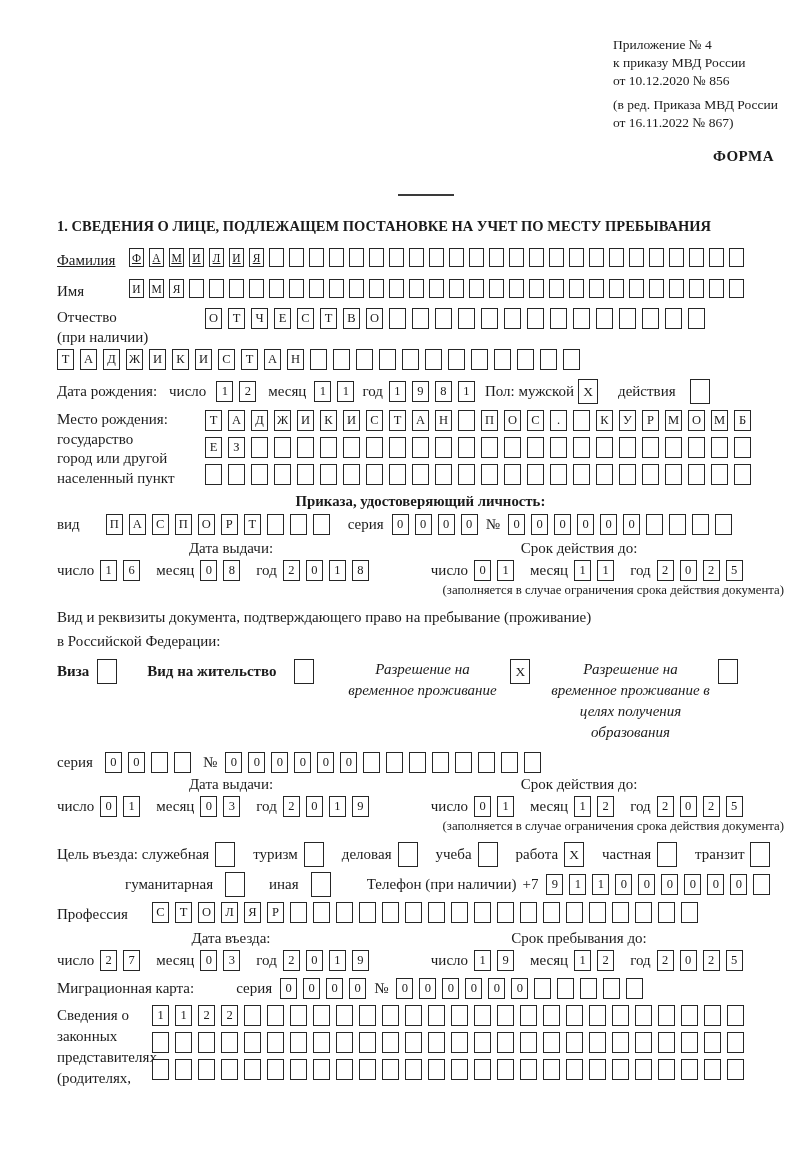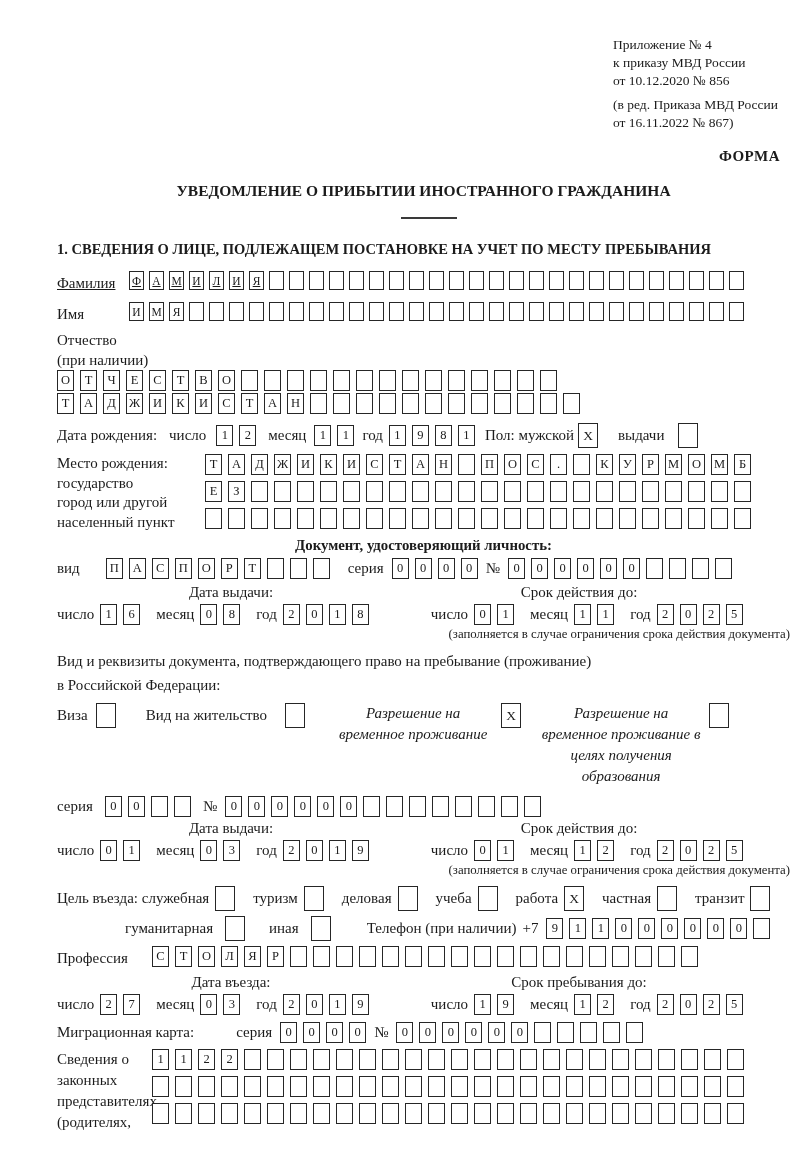--- a/index.html
+++ b/index.html
@@ -1,20 +1,20 @@
 <!DOCTYPE html>
 <html><head>
 <meta charset="utf-8">
 <style>
   * { box-sizing: border-box; margin: 0; padding: 0; }
   html,body { background:#ffffff; }
   .page {
     width: 800px; height: 1163px; background: #fff;
     font-family: "Liberation Serif", serif; color: #1b1b1b;
-    padding: 36px 10px 0 57px; overflow: hidden; position: relative;
+    padding: 36px 16px 0 57px; overflow: hidden; position: relative;
   }
   
   .hdr-block { margin-left: 556px; font-size: 13.5px; line-height: 18px; }
   .hdr-block .gap { margin-top: 6px; }
   .forma { text-align: right; padding-right: 10px; font-weight: bold; font-size: 15px; margin-top: 16px; letter-spacing: .5px; }
   
   .title { text-align: center; font-weight: bold; font-size: 15.5px; line-height: 23px; margin-top: 14px; }
   .title-underline { display: inline-block; width: 56px; border-bottom: 2.5px solid #3a3a3a; margin-left: 10px; height: 12px; }
   .sec-heading { font-weight: bold; font-size: 14.5px; margin-top: 16px; white-space: nowrap; }
   
@@ -43,21 +43,21 @@
   .date-row { display: flex; align-items: center; font-size: 15px; margin-top: 3px; }
   .dgroup { display: flex; align-items: center; }
   .dgroup .dl { margin-right: 6px; }
   .dgroup .boxes { margin-right: 10px; }
   .dgroup2 { margin-left: 46px; }
   .note-right { font-size: 12.8px; text-align: right; margin-top: 2px; }
   .intro { font-size: 15px; line-height: 24px; margin-top: 7px; }
   
   .res-row { display: flex; align-items: flex-start; margin-top: 6px; font-size: 15px; }
   .opt { display: flex; align-items: flex-start; }
-  .opt .olbl { line-height: 24px; }
+  .opt .olbl { line-height: 24px; font-weight: bold; }
   .opt .lbl-multi { width: 160px; text-align: center; line-height: 21px; font-style: italic; }
   .opt .chk { margin-left: 8px; }
   
   .purp { display: flex; align-items: center; font-size: 15px; margin-top: 8px; }
   .purp .plbl { margin-right: 6px; }
   .purp .chk { margin-right: 12px; }
   .indent68 { margin-left: 68px; }
   .phone-lbl { margin-left: 18px; margin-right: 16px; }
   .phone-prefix { margin-right: 8px; }
 </style>
@@ -70,21 +70,20 @@
     <div>Приложение № 4</div>
     <div>к приказу МВД России</div>
     <div>от 10.12.2020 № 856</div>
     <div class="gap">(в ред. Приказа МВД России</div>
     <div>от 16.11.2022 № 867)</div>
   </div>
 
   <div class="forma">ФОРМА</div>
 
   <div class="title">
-    <div>УВЕДОМЛЕНИЕ О ПРИБЫТИИ ИНОСТРАННОГО ГРАЖДАНИНА</div>
     <div><span class="title-underline"></span></div>
   </div>
 
   <div class="sec-heading">1. СВЕДЕНИЯ О ЛИЦЕ, ПОДЛЕЖАЩЕМ ПОСТАНОВКЕ НА УЧЕТ ПО МЕСТУ ПРЕБЫВАНИЯ</div>
 
   <div class="frow" style="margin-top:13px;text-decoration:underline;">
     <span class="lbl w72">Фамилия</span>
     <span class="boxes sm">
         <span class="cell">Ф</span>
         <span class="cell">А</span>
@@ -150,21 +149,21 @@
         <span class="cell"></span>
         <span class="cell"></span>
         <span class="cell"></span>
         <span class="cell"></span>
         <span class="cell"></span>
         <span class="cell"></span>
         <span class="cell"></span>
       </span>
   </div>
 
-  <div class="frow" style="margin-top:5px;flex-direction:column;">
+  <div class="frow" style="margin-top:5px;">
     <span class="lbl-col w148">
       <div>Отчество</div>
       <div>(при наличии)</div>
     </span>
     <span class="boxes">
         <span class="cell">О</span>
         <span class="cell">Т</span>
         <span class="cell">Ч</span>
         <span class="cell">Е</span>
         <span class="cell">С</span>
@@ -232,21 +231,21 @@
     <span class="boxes" style="margin-left:6px;margin-right:4px;">
         <span class="cell">1</span>
         <span class="cell">9</span>
         <span class="cell">8</span>
         <span class="cell">1</span>
       </span>
     <span class="dl">Пол: мужской</span>
     <span class="boxes chk" style="margin-left:4px;margin-right:14px;">
         <span class="cell">X</span>
       </span>
-    <span class="dl">выдачи</span>
+    <span class="dl">действия</span>
     <span class="boxes chk" style="margin-left:14px;">
         <span class="cell"></span>
       </span>
   </div>
 
   <div class="frow" style="margin-top:6px;">
     <span class="lbl-col w148">
       <div>Место рождения:</div>
       <div>государство</div>
       <div>город или другой</div>
@@ -327,21 +326,21 @@
           <span class="cell"></span>
           <span class="cell"></span>
           <span class="cell"></span>
           <span class="cell"></span>
           <span class="cell"></span>
           <span class="cell"></span>
         </span>
     </span>
   </div>
 
-  <div class="center-bold">Документ, удостоверяющий личность:</div>
+  <div class="center-bold">Приказа, удостоверяющий личность:</div>
 
   <div class="date-row" style="margin-top:4px;">
     <span class="dl" style="margin-right:26px;">вид</span>
     <span class="boxes" style="margin-right:12px;">
         <span class="cell">П</span>
         <span class="cell">А</span>
         <span class="cell">С</span>
         <span class="cell">П</span>
         <span class="cell">О</span>
         <span class="cell">Р</span>

